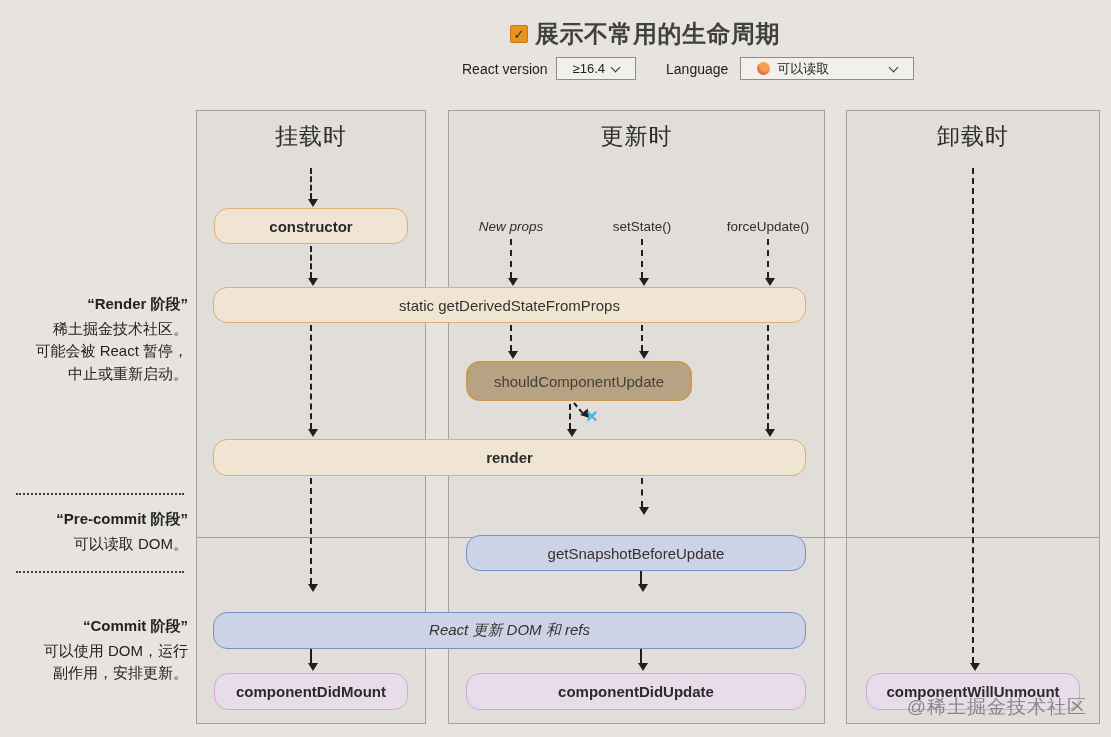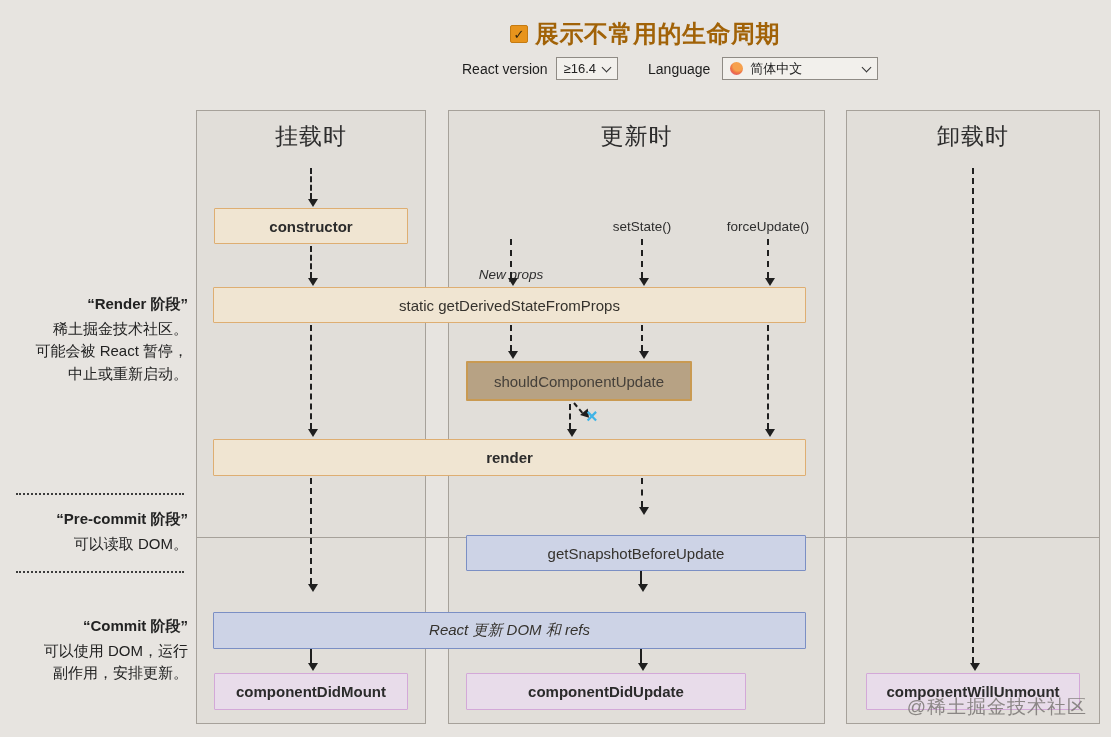--- a/index.html
+++ b/index.html
@@ -12,59 +12,59 @@
     --cancel-blue:#41b4e6;
   }
   html,body{margin:0;padding:0;}
   body{font-family:"Liberation Sans","DejaVu Sans",sans-serif;background:#fff;}
   .page{position:relative;width:1111px;height:737px;background:var(--page-bg);overflow:hidden;color:var(--ink);}
 
   
   .title-row{position:absolute;left:510px;top:18px;display:flex;align-items:center;gap:7px;}
   .checkbox{width:16px;height:16px;background:var(--accent-orange);border:1px solid #c57b12;border-radius:2px;display:flex;align-items:center;justify-content:center;cursor:pointer;}
   .checkbox .check{font-size:13px;font-weight:700;color:#33260e;line-height:1;}
-  .page-title{margin:0;font-size:24px;font-weight:600;color:#a16207;letter-spacing:.5px;white-space:nowrap;}
+  .page-title{margin:0;font-size:24px;font-weight:600;color:#404040;letter-spacing:.5px;white-space:nowrap;}
   .controls-row{position:absolute;left:462px;top:57px;display:flex;align-items:center;gap:8px;font-size:14px;}
   .ctl-label{color:#1d1d1d;}
-  .select{display:flex;align-items:center;gap:7px;background:#f2f0ec;border:1px solid #8f8b85;height:21px;padding:0 7px;font-size:13px;color:#222;cursor:pointer;}
+  .select{display:flex;align-items:center;gap:7px;background:#f2f0ec;border:1px solid #8f8b85;height:21px;padding:0 16px;font-size:13px;color:#222;cursor:pointer;}
   .select.lang{width:140px;margin-left:4px;}
   .select.lang .chev{margin-left:auto;}
   .chev{width:6px;height:6px;border-right:1.6px solid #333;border-bottom:1.6px solid #333;transform:rotate(45deg);margin-top:-3px;flex:none;}
   .globe{width:13px;height:13px;border-radius:50%;background:radial-gradient(circle at 62% 30%,#f6a14e 0 40%,#ee7043 60%,#d8509c 100%);flex:none;}
   .ctl-gap{width:14px;}
 
   
   .panel{position:absolute;top:110px;height:614px;background:var(--panel-bg);border:1px solid var(--panel-border);box-sizing:border-box;}
   .panel-1{left:196px;width:230px;}
   .panel-2{left:448px;width:377px;}
   .panel-3{left:846px;width:254px;}
   .panel-title{position:absolute;top:121px;text-align:center;font-size:23px;color:#2d2d2d;font-weight:500;letter-spacing:1px;}
   .pt-1{left:196px;width:230px;} .pt-2{left:448px;width:377px;} .pt-3{left:846px;width:254px;font-family:Liberation Serif, serif;}
   .phase-divider{position:absolute;left:196px;top:537px;width:904px;height:1px;background:var(--panel-border);}
 
   
   .trigger{position:absolute;top:219px;width:130px;text-align:center;font-size:13.5px;color:#2e2e2e;cursor:pointer;}
-  .trig-1{left:446px;font-style:italic;margin-top:48px;} .trig-2{left:577px;} .trig-3{left:703px;}
+  .trig-1{left:446px;font-style:italic;} .trig-2{left:577px;} .trig-3{left:703px;}
 
   
-  .box{position:absolute;display:flex;align-items:center;justify-content:center;border-radius:1px;font-size:15px;color:#35322d;box-sizing:border-box;text-align:center;}
+  .box{position:absolute;display:flex;align-items:center;justify-content:center;border-radius:14px;font-size:15px;color:#35322d;box-sizing:border-box;text-align:center;}
   .tan{background:var(--tan-bg);border:1.5px solid var(--tan-border);}
   .tan-dark{background:var(--tan-dark-bg);border:2.5px solid var(--tan-dark-border);color:#45403a;}
   .blue{background:var(--blue-bg);border:1.5px solid var(--blue-border);margin-top:18px;}
   .purple{background:var(--purple-bg);border:1.5px solid var(--purple-border);}
   .bold{font-weight:700;color:#2b2b2b;}
   .ital{font-style:italic;}
   .b-constructor{left:214px;top:208px;width:194px;height:36px;}
   .b-gdsfp{left:213px;top:287px;width:593px;height:36px;}
   .b-scu{left:466px;top:361px;width:226px;height:40px;}
   .b-render{left:213px;top:439px;width:593px;height:37px;}
   .b-gsbu{left:466px;top:517px;width:340px;height:36px;}
   .b-reactdom{left:213px;top:594px;width:593px;height:37px;}
   .b-cdm{left:214px;top:673px;width:194px;height:37px;}
-  .b-cdu{left:466px;top:673px;width:280px;height:37px;}
+  .b-cdu{left:466px;top:673px;width:340px;height:37px;}
   .b-cwu{left:866px;top:673px;width:214px;height:37px;}
 
   
   .arrow{position:absolute;width:0;border-left:2px dashed var(--ink);}
   .arrow.solid{border-left-style:solid;}
   .arrow::after{content:"";position:absolute;left:-4px;bottom:-8px;width:0;height:0;border:5px solid transparent;border-bottom:0;border-top:8px solid var(--ink);}
   .diag{position:absolute;left:573px;top:403px;width:0;height:13px;border-left:2px dashed var(--ink);transform:rotate(-40deg);transform-origin:top center;}
   .diag::after{content:"";position:absolute;left:-4px;bottom:-8px;border:5px solid transparent;border-bottom:0;border-top:8px solid var(--ink);}
   .cancel-x{position:absolute;left:586px;top:406px;font-size:20px;font-weight:700;color:var(--cancel-blue);line-height:1;}
 
@@ -92,21 +92,21 @@
   <div class="controls-row">
     <span class="ctl-label">React version</span>
     <div class="select">
       <span>≥16.4</span>
       <span class="chev"></span>
     </div>
     <span class="ctl-gap"></span>
     <span class="ctl-label">Language</span>
     <div class="select lang">
       <span class="globe"></span>
-      <span>简体中文</span>
+      <span>可以读取</span>
       <span class="chev"></span>
     </div>
   </div>
 
   <div class="panel panel-1"></div>
   <div class="panel panel-2"></div>
   <div class="panel panel-3"></div>
   <div class="phase-divider"></div>
 
   <div class="panel-title pt-1">挂载时</div>

